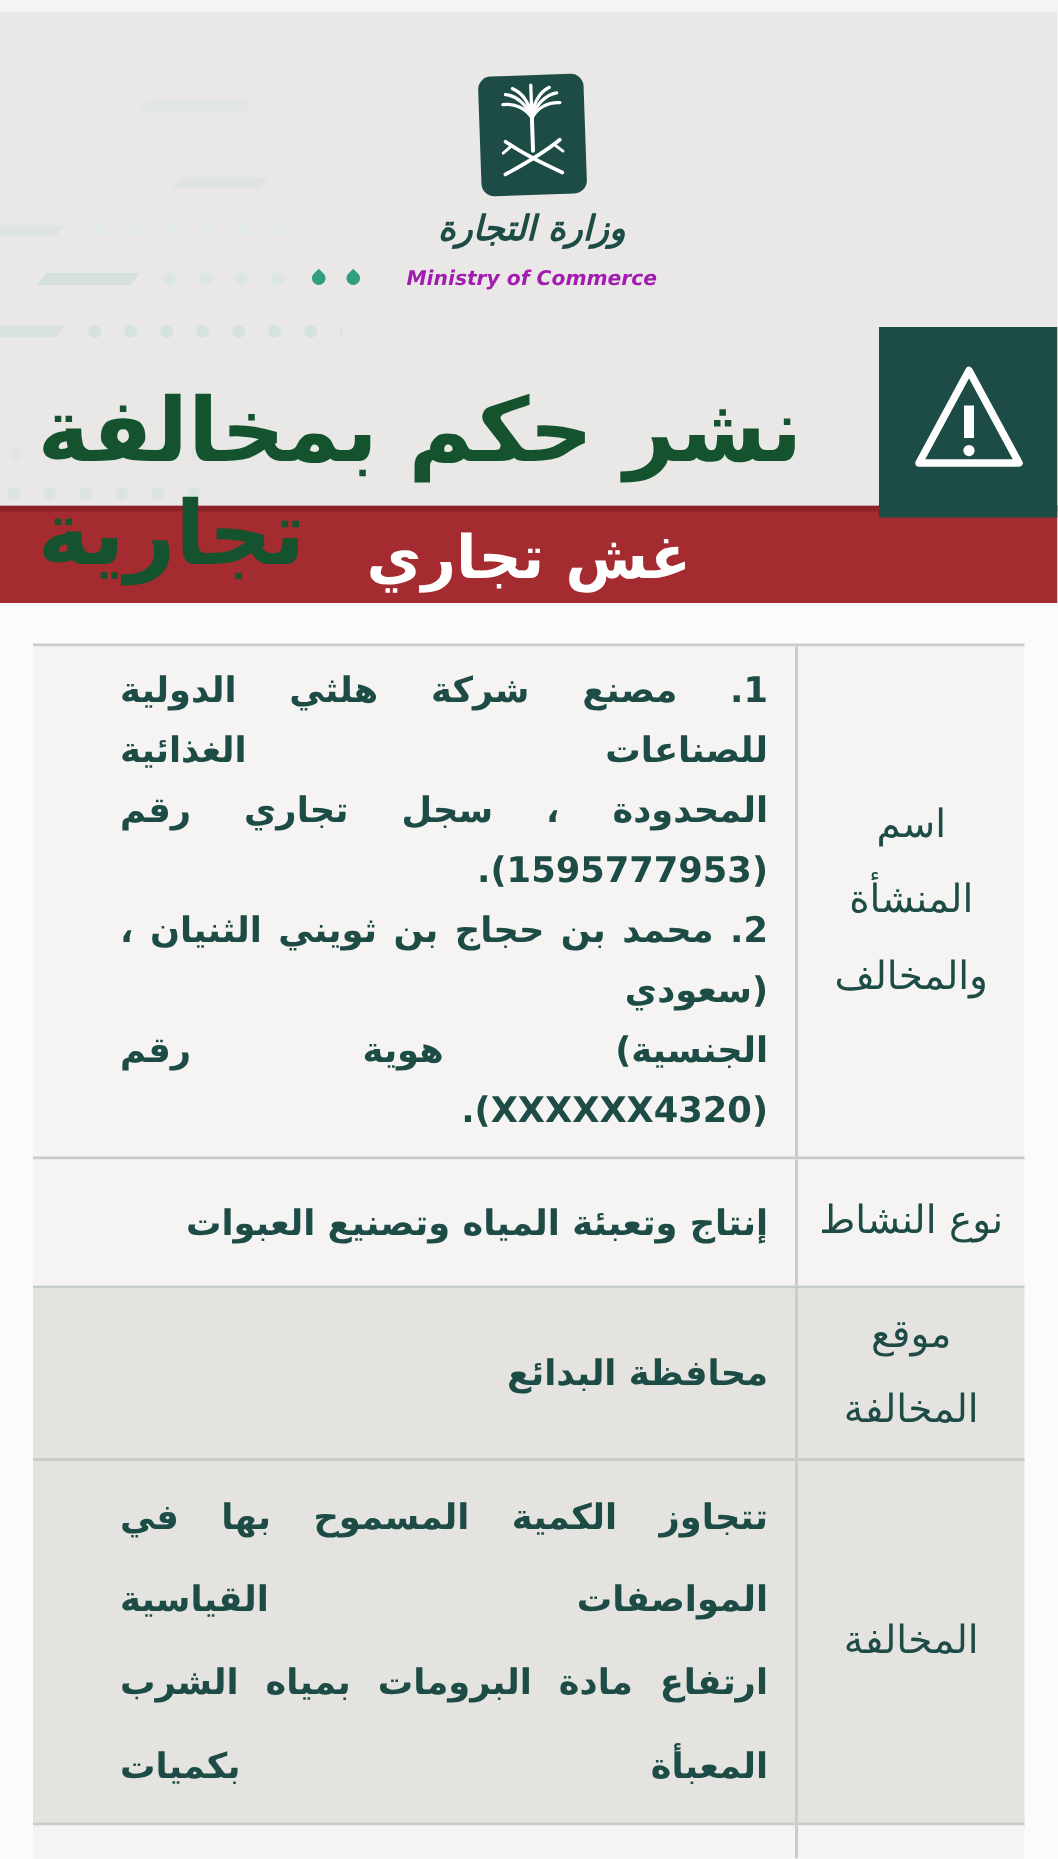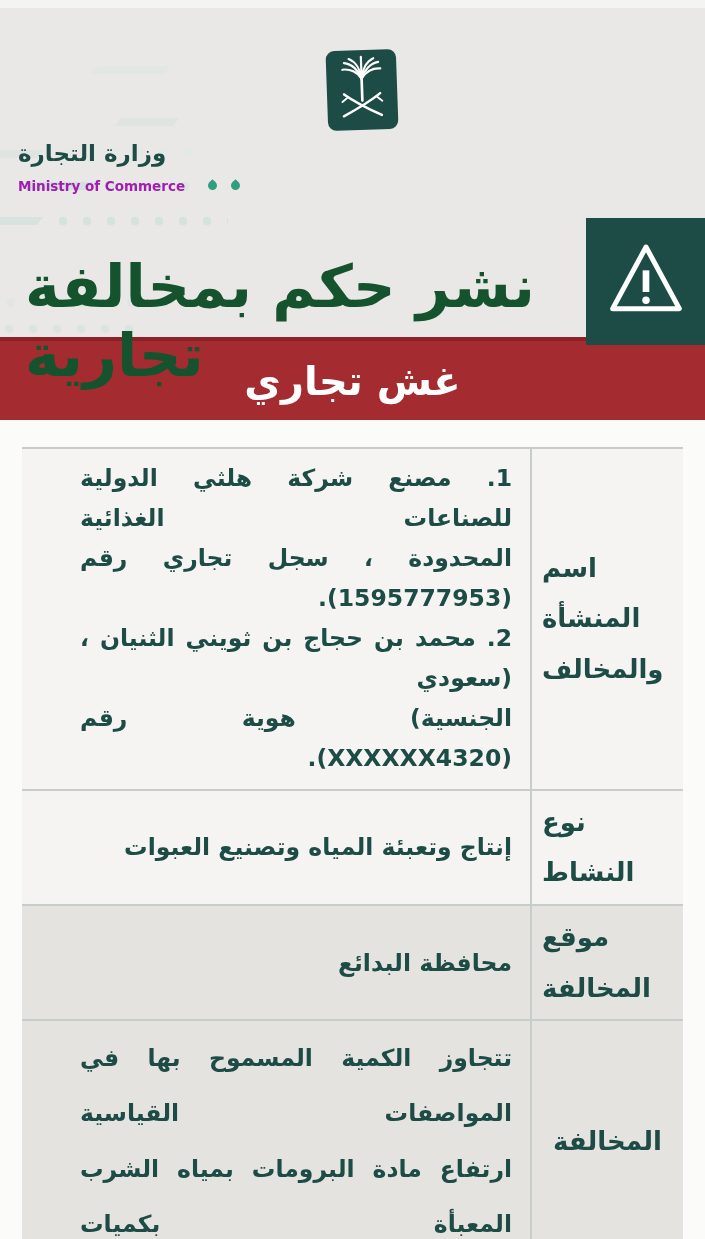--- a/index.html
+++ b/index.html
@@ -5,40 +5,40 @@
   html,body{margin:0;padding:0;}
   body{width:705px;background:#fff;font-family:"DejaVu Sans","Liberation Sans",sans-serif;}
   .page{position:relative;width:705px;height:1239px;background:#FBFBF9;overflow:hidden;}
 
   
   .hdr{position:relative;width:705px;height:337px;background:#E9E8E6;border-top:8px solid #F4F4F2;box-sizing:border-box;}
   .dash{position:absolute;height:8px;transform:skewX(-38deg);}
   .dots{position:absolute;height:10px;background-repeat:repeat-x;}
   .tdot{position:absolute;width:9px;height:9px;border-radius:0 50% 50% 50%;transform:rotate(45deg);background:#2F9F80;}
 
-  .logo{position:absolute;left:18px;right:0;top:38px;text-align:left;}
+  .logo{position:absolute;left:4px;right:0;top:38px;text-align:center;font-style:italic;}
   .logo svg{display:block;margin:0 auto;}
   .logo-ar{margin-top:6px;font-size:23px;font-weight:bold;color:#1D4B45;}
   .logo-en{margin-top:12px;font-size:13.5px;font-weight:bold;color:#a21caf;}
 
   .title{position:absolute;left:25px;right:135px;top:222px;height:102px;display:flex;align-items:center;justify-content:center;
          font-size:59px;font-weight:bold;color:#14532d;}
   .warnbox{position:absolute;left:586px;top:210px;width:119px;height:127px;background:#1D4B45;display:flex;align-items:center;justify-content:center;}
 
   
-  .banner{width:705px;height:83px;background:#A42B30;border-top:4px solid #8C2127;box-sizing:border-box;
+  .banner{width:705px;height:65px;background:#A42B30;border-top:4px solid #8C2127;box-sizing:border-box;
           display:flex;align-items:center;justify-content:center;color:#fff;font-size:40px;font-weight:bold;}
 
   
   .tbl{direction:rtl;margin:27px 22px 0 22px;width:661px;border-top:2px solid #C7CEC9;}
   .row{display:flex;border-bottom:2px solid #C7CEC9;}
   .row.light{background:#F5F4F2;}
   .row.gray{background:#E4E3E0;}
   .lbl{width:153px;box-sizing:border-box;border-left:2px solid #C7CEC9;display:flex;align-items:center;justify-content:center;
-       text-align:left;padding:6px 10px;font-size:26px;font-weight:bold;color:#1D4B45;line-height:1.95;}
+       text-align:center;padding:6px 10px;font-size:26px;font-weight:normal;color:#1D4B45;line-height:1.95;}
   .cnt{flex:1;box-sizing:border-box;display:flex;flex-direction:column;justify-content:center;padding:10px 18px;
        font-size:23.5px;font-weight:bold;color:#1D4B45;}
   .cnt .line{text-align:right;margin-left:40px;}
   .cnt .just{text-align:justify;text-align-last:justify;}
   .r1 .line{line-height:1.7;}
   .r4 .line{line-height:2.35;}
   .r5 .line{line-height:1.55;}
 </style>
 </head>
 <body>

